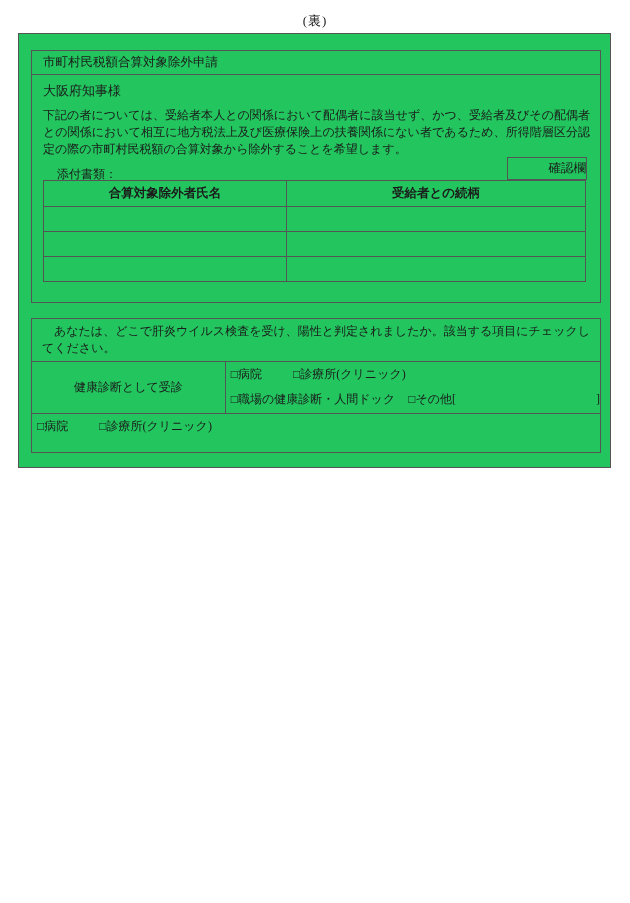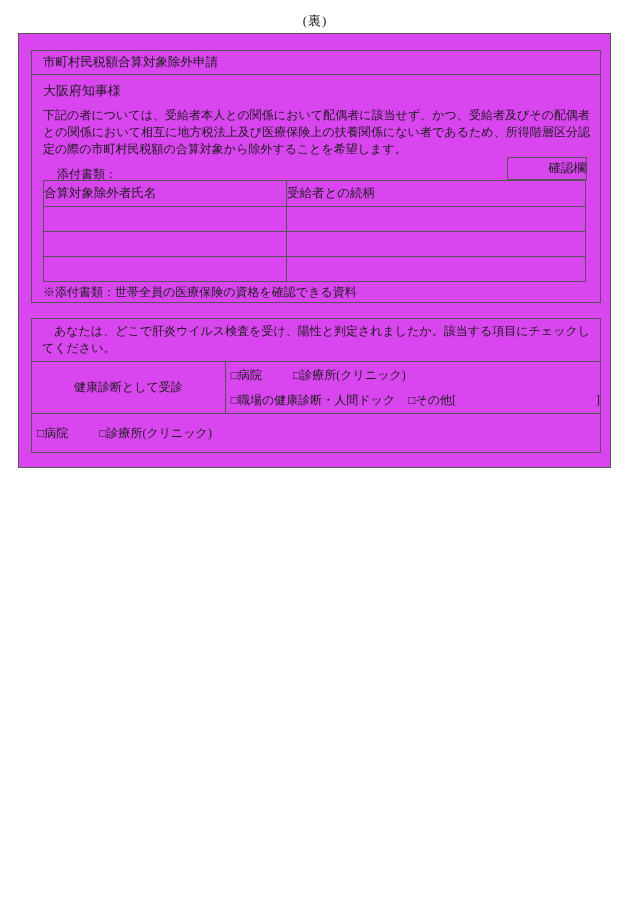--- a/index.html
+++ b/index.html
@@ -25,21 +25,21 @@
     font-size: 13px;
     letter-spacing: 1px;
   }
   .outer-box {
     position: absolute;
     left: 18px;
     top: 33px;
     width: 591px;
     height: 433px;
     border: 1px solid #555;
-    background: #d946ef;
+    background: #22c55e;
   }
   .sec1 {
     position: absolute;
     left: 12px;
     top: 16px;
     width: 568px;
     height: 251px;
     border: 1px solid #555;
   }
   .title-row {
@@ -83,23 +83,23 @@
   table.grid {
     position: absolute;
     left: 11px;
     top: 129px;
     border-collapse: collapse;
     table-layout: fixed;
   }
   table.grid th, table.grid td {
     border: 1px solid #555;
     padding: 0;
-    font-weight: normal;
+    font-weight: bold;
     font-size: 12.5px;
-    text-align: left;
+    text-align: center;
   }
   table.grid th { height: 25px; }
   table.grid td { height: 24px; }
   .col-name { width: 242px; }
   .col-rel  { width: 298px; }
   .attachment {
     position: absolute;
     left: 11px;
     top: 233px;
     line-height: 16px;
@@ -131,21 +131,20 @@
     font-size: 12px;
     margin-left: 36px;
   }
   .r1 { height: 51px; }
   .r2 { height: 39px; }
   .hep-options {
     flex: 1;
     padding-left: 5px;
     display: flex;
     flex-direction: column;
-    justify-content: center;
   }
   .opt-line {
     line-height: 25px;
     white-space: nowrap;
     display: flex;
     align-items: center;
   }
   .opt { display: inline-block; }
   .gap-lg { margin-right: 31px; }
   .gap-md { margin-right: 18px; }
@@ -189,21 +188,20 @@
           <td></td>
           <td></td>
         </tr>
         <tr>
           <td></td>
           <td></td>
         </tr>
       </tbody>
     </table>
 
-    <div class="attachment">※添付書類：世帯全員の医療保険の資格を確認できる資料</div>
   </div>
 
   <div class="sec2">
     <div class="question">　あなたは、どこで肝炎ウイルス検査を受け、陽性と判定されましたか。該当する項目にチェックしてください。</div>
 
     <div class="hep-row r1">
       <div class="hep-label">健康診断として受診</div>
       <div class="hep-options">
         <div class="opt-line">
           <span class="opt gap-lg">□病院</span>

